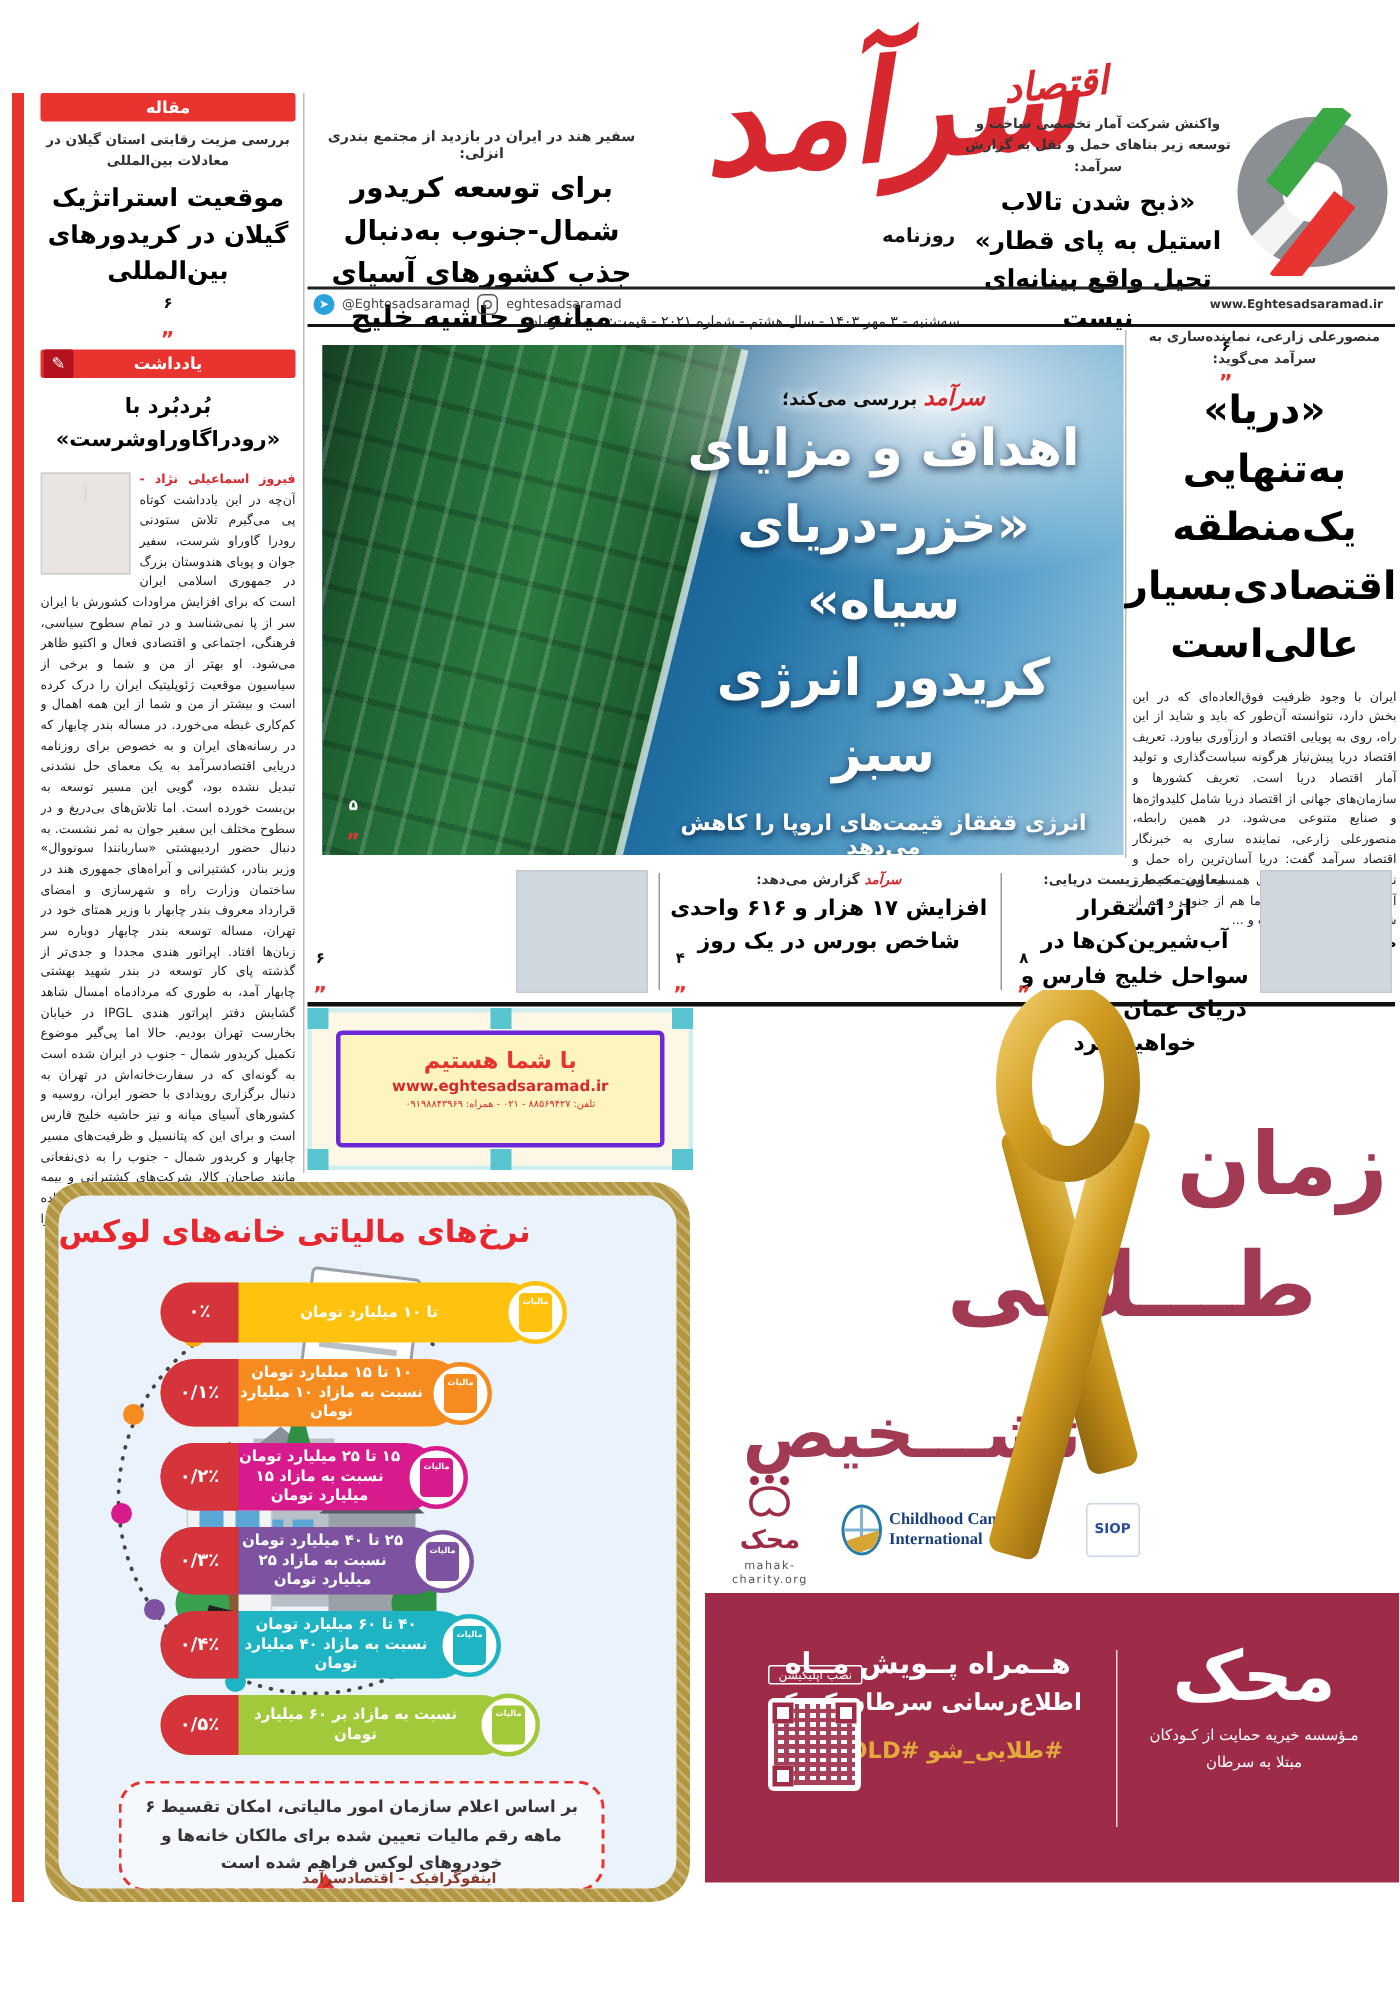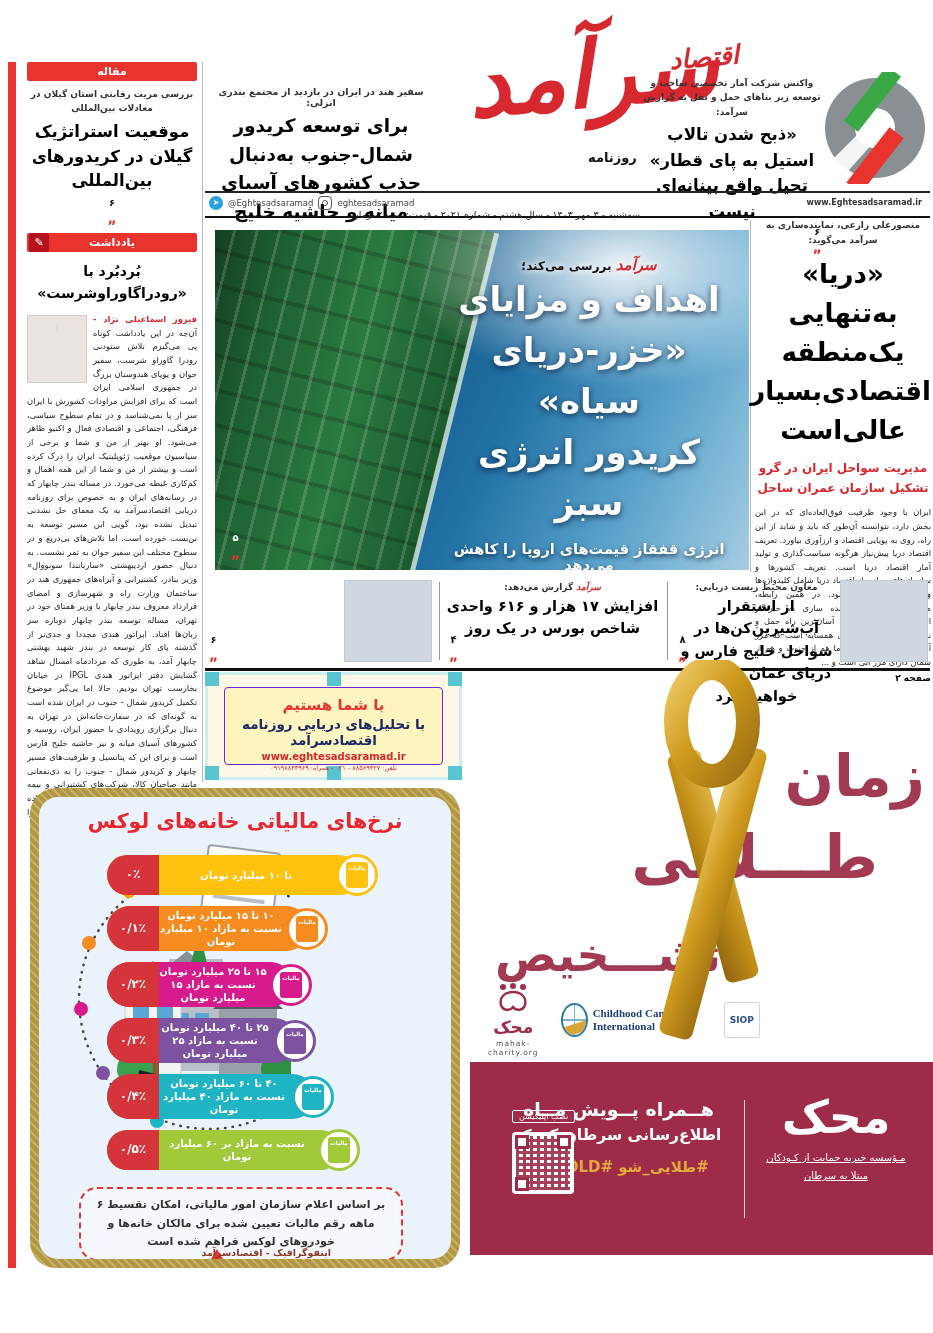--- a/index.html
+++ b/index.html
@@ -88,21 +88,21 @@
   .band-item{position:absolute;top:0;height:86px;}
   .band-item .k{font-size:9px;color:#333;font-weight:bold;text-align:center;}
   .band-item .h{font-size:14.5px;font-weight:bold;color:#000;text-align:center;line-height:1.55;margin-top:3px;}
   .band-photo{position:absolute;top:2px;width:86px;height:80px;background:#cfd8de;overflow:hidden;border:1px solid #c3c9cf;}
   .script{color:#d7282f;font-style:italic;font-weight:bold;}
   .band-pg{position:absolute;bottom:0;}
 
   
   #adbox{left:205px;top:672px;width:257px;height:108px;background:#fdf8e6;border:3px solid #cfeef0;box-sizing:border-box;}
   #adbox .sq{position:absolute;width:14px;height:14px;background:#58c4cf;}
-  #adbox .inner{position:absolute;left:16px;right:16px;top:12px;bottom:12px;background:#fdf4bf;border:1px solid #6d28d9;
+  #adbox .inner{position:absolute;left:16px;right:16px;top:12px;bottom:12px;background:#fdf4bf;border:3px solid #6d28d9;
                 border-radius:4px;text-align:center;padding-top:8px;box-sizing:border-box;}
   #adbox .l1{color:#e8332f;font-weight:bold;font-size:15px;}
   #adbox .l2{color:#1b2a63;font-weight:bold;font-size:13.5px;margin-top:2px;}
   #adbox .l3{color:#d7282f;font-weight:bold;font-size:10px;direction:ltr;margin-top:3px;}
   #adbox .l4{color:#d7282f;font-size:6.5px;margin-top:2px;}
 
   
   .gg-word{color:#a13a52;font-weight:bold;z-index:2;}
   #gg1{right:8px;top:742px;font-size:58px;}
   #gg2{right:55px;top:822px;font-size:60px;}
@@ -120,38 +120,38 @@
   .globe::before{content:"";position:absolute;inset:0;background:
      linear-gradient(0deg,transparent 46%,#7fb3d0 46% 54%,transparent 54%),
      linear-gradient(90deg,transparent 46%,#7fb3d0 46% 54%,transparent 54%);}
   .globe::after{content:"";position:absolute;left:-6px;bottom:2px;width:42px;height:10px;background:#d9a536;transform:rotate(-18deg);border-radius:5px;}
   #siop{width:44px;height:34px;border:1px solid #cdd6e6;border-radius:3px;text-align:center;font-size:9px;color:#2a4d9b;font-weight:bold;line-height:34px;}
 
   
   #banner{left:470px;top:1062px;width:463px;height:193px;background:#9e2c49;color:#fff;}
   #banner .mahak{position:absolute;right:22px;top:28px;width:150px;text-align:center;}
   #banner .mahak .nm{font-size:46px;font-weight:bold;line-height:1.2;}
-  #banner .mahak .sub{font-size:10px;line-height:1.8;margin-top:4px;text-decoration:underline;}
+  #banner .mahak .sub{font-size:10px;line-height:1.8;margin-top:4px;}
   #banner .div{position:absolute;right:188px;top:38px;height:118px;width:1px;background:rgba(255,255,255,.8);}
   #banner .camp{position:absolute;right:202px;top:36px;width:225px;text-align:center;}
   #banner .camp .c1{font-size:19px;font-weight:bold;letter-spacing:1px;}
   #banner .camp .c2{font-size:15.5px;font-weight:bold;margin-top:6px;}
   #banner .camp .hash{font-size:15px;font-weight:bold;color:#e3a93c;margin-top:14px;}
   #qr{position:absolute;left:42px;top:70px;width:62px;height:62px;background:#fff;border-radius:4px;overflow:hidden;}
   #qr .pat{position:absolute;inset:4px;background:
       repeating-linear-gradient(0deg,#9e2c49 0 3px,transparent 3px 6px),
       repeating-linear-gradient(90deg,#9e2c49 0 3px,transparent 3px 7px);opacity:.9;}
   #qr .f{position:absolute;width:14px;height:14px;border:3px solid #9e2c49;background:#fff;box-sizing:border-box;}
   #banner .chip{position:absolute;left:42px;top:48px;border:1px solid #fff;font-size:8px;padding:1px 6px;border-radius:2px;}
 
   
   #info{left:30px;top:788px;width:430px;height:480px;background:#b29640;border-radius:26px;
         background-image:repeating-linear-gradient(45deg,rgba(255,255,255,.25) 0 2px,transparent 2px 6px);}
   #info .inner{position:absolute;inset:9px;background:#eaf3fb;border-radius:19px;overflow:hidden;}
-  #info .title{text-align:center;font-size:20.5px;font-weight:bold;color:#e8262d;margin-top:12px;}
+  #info .title{text-align:left;font-size:20.5px;font-weight:bold;color:#e8262d;margin-top:12px;}
   #pills{position:absolute;right:92px;top:58px;width:252px;}
   .pill{position:relative;border-radius:24px;min-height:40px;margin-bottom:11px;display:flex;align-items:center;justify-content:center;
         padding:3px 26px 3px 52px;box-sizing:border-box;color:#fff;font-weight:bold;font-size:10px;line-height:1.3;text-align:center;}
   .pill .cap{position:absolute;left:0;top:0;bottom:0;width:52px;background:#d5353a;border-radius:24px 0 0 24px;
         display:flex;align-items:center;justify-content:center;font-size:12px;}
   .pill .ic{position:absolute;right:-19px;top:50%;transform:translateY(-50%);width:42px;height:42px;border-radius:50%;
         background:#fff;border:3px solid var(--c);box-sizing:border-box;display:flex;align-items:center;justify-content:center;}
   .pill .doc{width:22px;height:26px;background:var(--c);border-radius:3px;color:#fff;font-size:5.5px;text-align:center;line-height:2.2;}
   #info .note{position:absolute;left:40px;right:48px;top:390px;border:2px dashed #e8332f;border-radius:18px;
         font-size:11px;font-weight:bold;color:#333;text-align:center;padding:7px 10px;line-height:1.7;background:rgba(255,255,255,.5);}
@@ -225,21 +225,20 @@
       <span>eghtesadsaramad</span>
     </div>
     <div class="datec">سه‌شنبه - ۳ مهر ۱۴۰۳ - سال هشتم - شماره ۲۰۲۱ - قیمت: ۲۰۰۰۰ تومان</div>
     <div class="site">www.Eghtesadsaramad.ir</div>
   </div>
 
   <div class="abs vline" style="left:750px;top:220px;height:352px;"></div>
   <div id="seacol" class="abs">
     <div class="k">منصورعلی زارعی، نماینده‌ساری به سرآمد می‌گوید:</div>
     <div class="h">«دریا» به‌تنهایی یک‌منطقه اقتصادی‌بسیار عالی‌است</div>
-    <div class="sub">مدیریت سواحل ایران در گرو تشکیل سازمان عمران ساحل</div>
     <div class="body">ایران با وجود ظرفیت فوق‌العاده‌ای که در این بخش دارد، نتوانسته آن‌طور که باید و شاید از این راه، روی به پویایی اقتصاد و ارزآوری بیاورد. تعریف اقتصاد دریا پیش‌نیاز هرگونه سیاست‌گذاری و تولید آمار اقتصاد دریا است. تعریف کشورها و سازمان‌های جهانی از اقتصاد دریا شامل کلیدواژه‌ها و صنایع متنوعی می‌شود. در همین رابطه، منصورعلی زارعی، نماینده ساری به خبرنگار اقتصاد سرآمد گفت: دریا آسان‌ترین راه حمل و نقل و ارتباط با کشورهای همسایه است که مرز آبی با آن‌ها داریم. کشور ما هم از جنوب و هم از شمال دارای مرز آبی است و ...</div>
     <div class="more">صفحه ۲</div>
   </div>
 
   <div id="photo" class="abs">
     <div id="ship">
       <div class="deckstripes"></div>
         <div class="edge"></div>
     </div>
     <div class="spray"></div>
@@ -298,21 +297,20 @@
 
   <div id="adbox" class="abs">
     <span class="sq" style="left:-3px;top:-3px;"></span>
       <span class="sq" style="right:-3px;top:-3px;"></span>
     <span class="sq" style="left:-3px;bottom:-3px;"></span>
       <span class="sq" style="right:-3px;bottom:-3px;"></span>
     <span class="sq" style="left:50%;top:-3px;margin-left:-7px;"></span>
       <span class="sq" style="left:50%;bottom:-3px;margin-left:-7px;"></span>
     <div class="inner">
       <div class="l1">با شما هستیم</div>
-      <div class="l2">با تحلیل‌های دریایی روزنامه اقتصادسرآمد</div>
       <div class="l3">www.eghtesadsaramad.ir</div>
       <div class="l4">تلفن: ۸۸۵۶۹۴۲۷ - ۰۲۱ - همراه: ۰۹۱۹۸۸۴۳۹۶۹</div>
     </div>
   </div>
 
   <div class="abs gg-word" id="gg1">زمان</div>
   <div class="abs gg-word" id="gg2">طـــلایی</div>
   <div class="abs gg-word" id="gg3">تشـــخیص</div>
 
   <svg id="ribbon" class="abs" width="185" height="400" viewBox="0 0 185 400">

